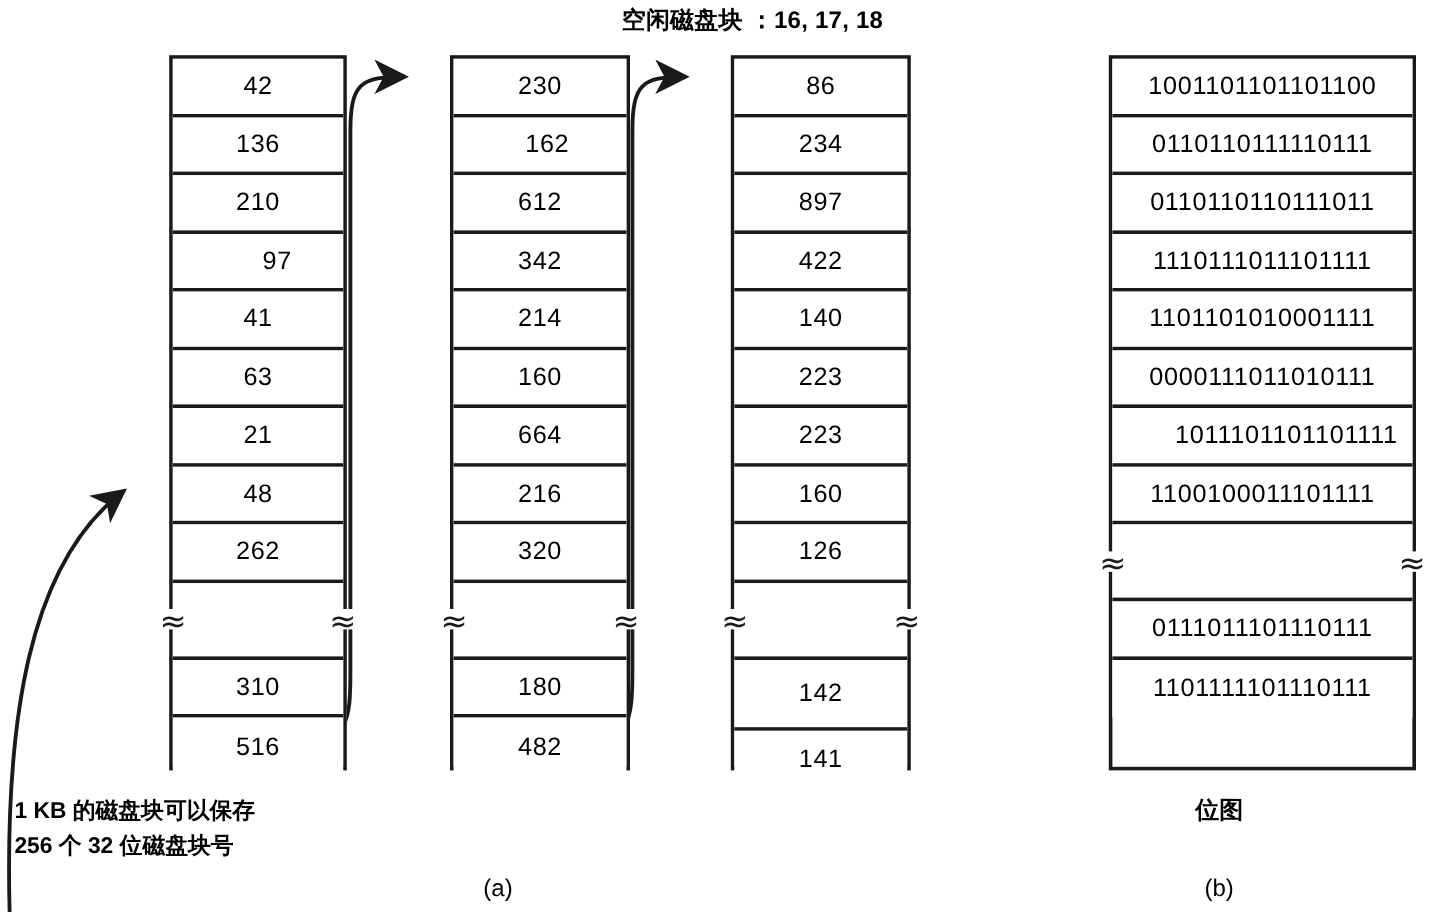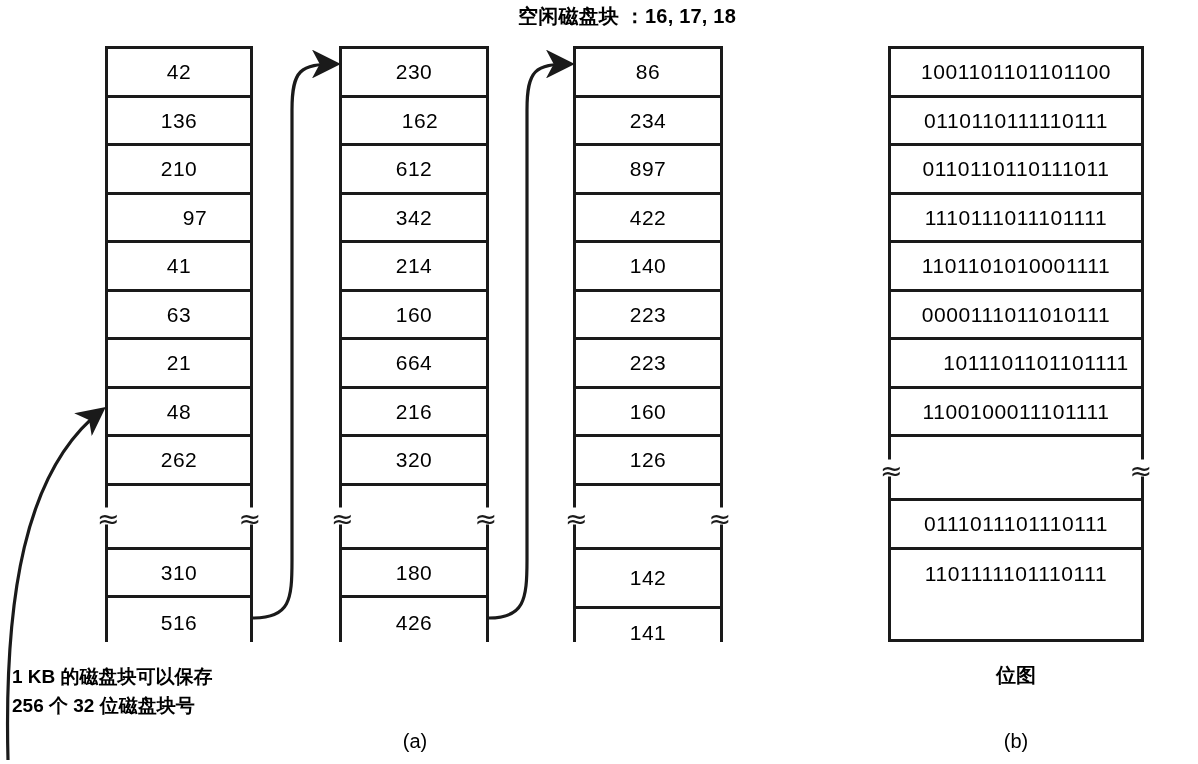--- a/index.html
+++ b/index.html
@@ -34,20 +34,21 @@
     white-space: pre;
     padding-left: 28px;
   }
 
   
   .block-table {
     position: absolute;
     border: 3px solid #1a1a1a;
     box-sizing: border-box;
     background: #ffffff;
+    margin-left: 36px;
   }
   .cell {
     border-bottom: 3px solid #1a1a1a;
     box-sizing: border-box;
     display: flex;
     align-items: center;
     justify-content: center;
     font-size: 21px;
     line-height: 1;
     letter-spacing: 0.5px;
@@ -174,21 +175,21 @@
     <div class="cell" style="height:48.5px;">320</div>
     <div class="cell gap" style="height:64px;">
       <div class="squig left">
           <span>≈</span>
         </div>
       <div class="squig right">
           <span>≈</span>
         </div>
     </div>
     <div class="cell" style="height:48.5px;">180</div>
-    <div class="cell" style="height:48.5px;">426</div>
+    <div class="cell" style="height:48.5px;">482</div>
   </div>
 
   <div class="block-table" style="left:573px; top:46px; width:150px; height:596px;">
     <div class="cell" style="height:48.5px;">86</div>
     <div class="cell" style="height:48.5px;">234</div>
     <div class="cell" style="height:48.5px;">897</div>
     <div class="cell" style="height:48.5px;">422</div>
     <div class="cell" style="height:48.5px;">140</div>
     <div class="cell" style="height:48.5px;">223</div>
     <div class="cell" style="height:48.5px;">223</div>

